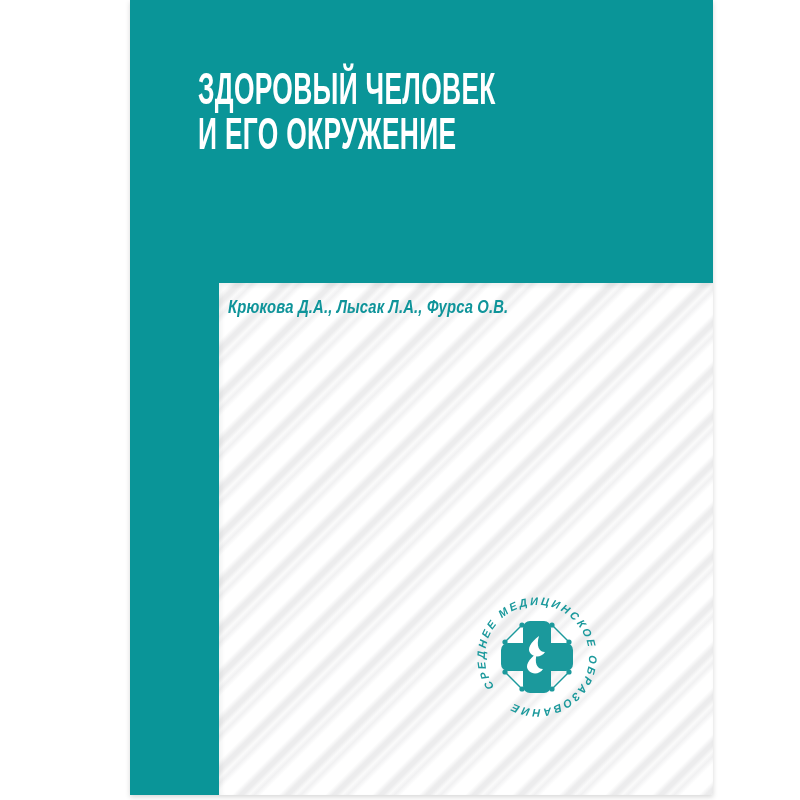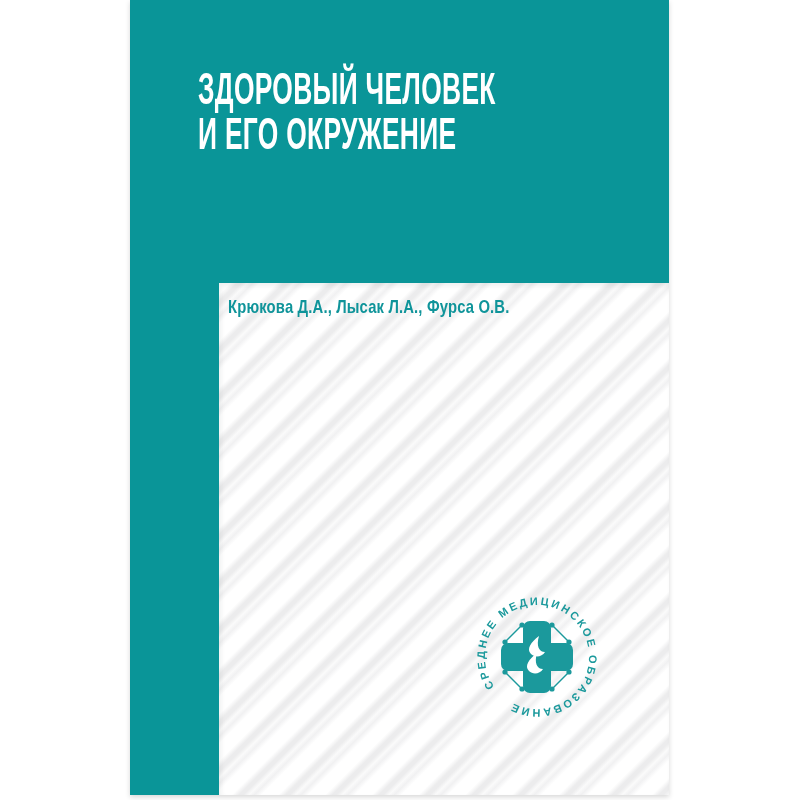--- a/index.html
+++ b/index.html
@@ -7,37 +7,39 @@
     width:800px;height:800px;overflow:hidden;
     background:#ffffff;
     font-family:"Liberation Sans","DejaVu Sans",sans-serif;
     position:relative;
   }
   .stage{position:absolute;left:0;top:0;width:800px;height:800px;background:var(--bg,#fff);}
   .cover{
     position:absolute;left:130px;top:0;width:539px;height:795px;
     background:var(--teal,#0a9598);
     box-shadow:0 2px 5px rgba(0,0,0,0.16);
+    padding-left:44px;
   }
   .title{
     position:absolute;left:68px;top:66px;
     color:var(--title-color,#fff);
     font-weight:bold;font-size:44px;line-height:45px;
     letter-spacing:0.5px;white-space:nowrap;
     transform:scaleX(0.60);transform-origin:left top;
   }
   .panel{
     position:absolute;left:89px;top:283px;right:0;bottom:0;
     background:
       repeating-linear-gradient(135deg,
         #ffffff 0px,#ffffff 8px,
         #ececed 13px,#ececed 16px,
         #fafafa 20px,#f1f1f2 24px,
         #ffffff 29px,#ffffff 33px);
     box-shadow:inset 2px 3px 5px rgba(0,40,40,0.07);
+    font-style:italic;
   }
   .authors{
     position:absolute;left:9px;top:13px;
     color:var(--author-teal,#0f949a);
     font-weight:bold;font-size:19px;line-height:22px;
     letter-spacing:0.2px;white-space:nowrap;
     transform:scaleX(0.78);transform-origin:left top;
   }
   .logo{position:absolute;left:238px;top:294px;width:160px;height:160px;}
   .logo .ring{

